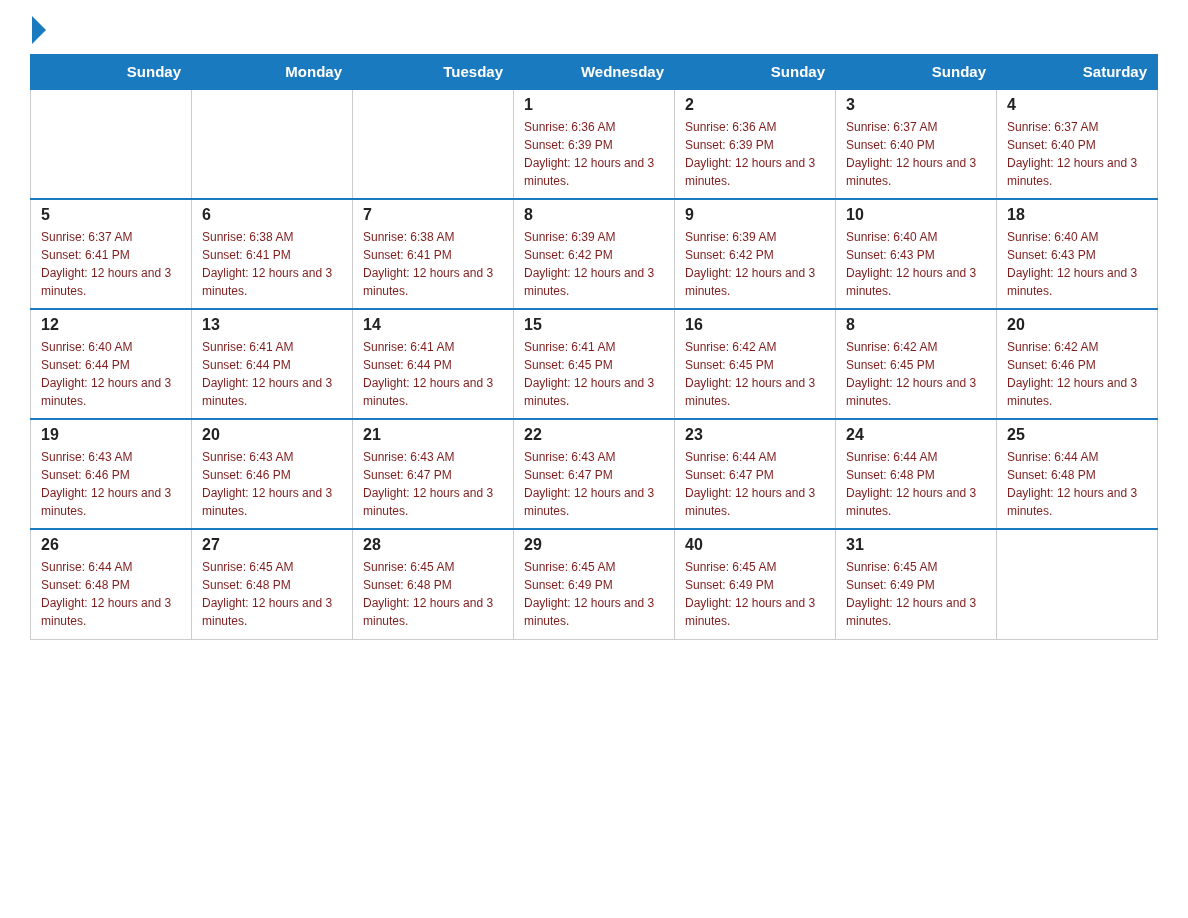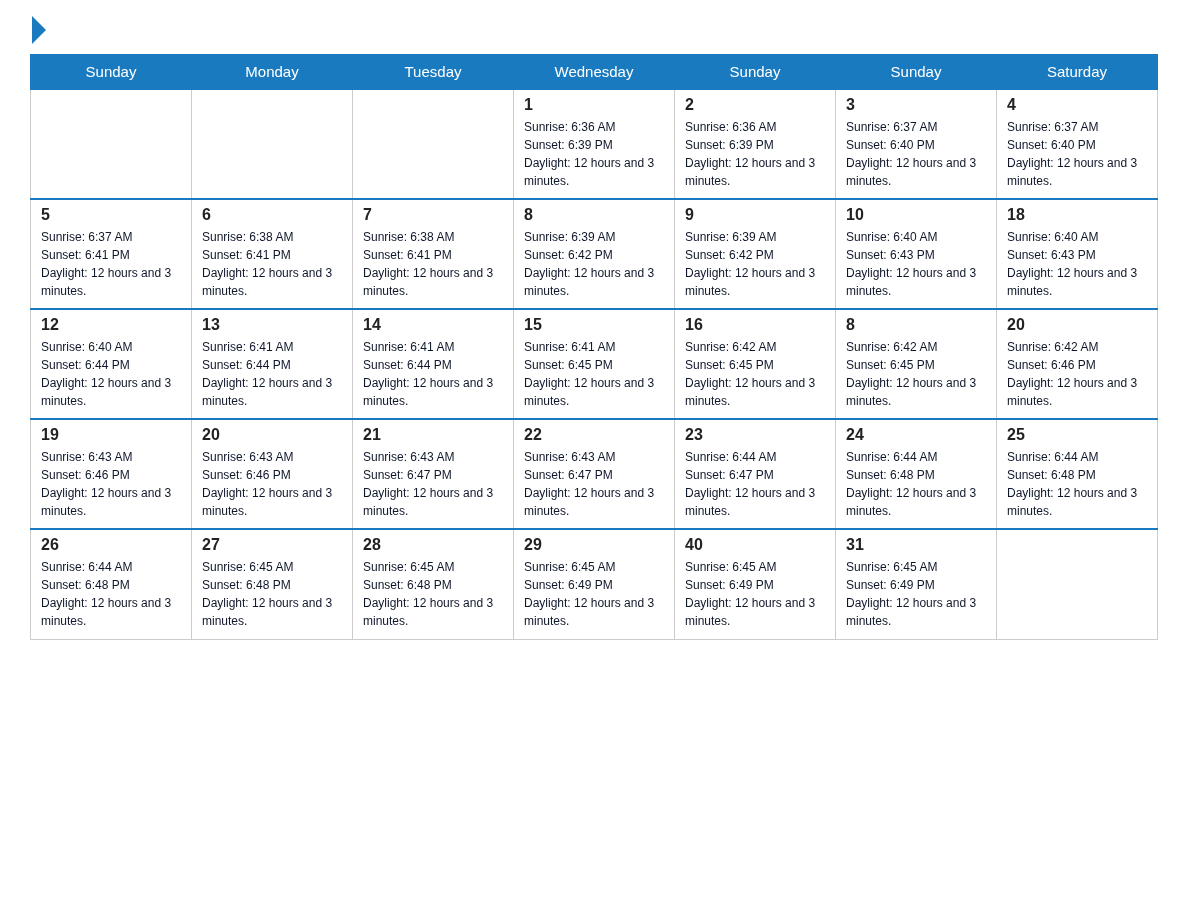--- a/index.html
+++ b/index.html
@@ -60,43 +60,43 @@
     }
     table {
       width: 100%;
       border-collapse: collapse;
       margin-top: 8px;
     }
     thead tr th {
       background-color: #1a7abf;
       color: #fff;
       font-size: 15px;
-      font-weight: normal;
+      font-weight: bold;
       padding: 8px 10px;
-      text-align: center;
+      text-align: right;
       border: 1px solid #1a7abf;
     }
     tbody tr td {
       vertical-align: top;
       padding: 6px 10px;
       border: 1px solid #ccc;
       width: 14.28%;
       min-height: 90px;
       height: 110px;
     }
     .day-number {
       font-size: 16px;
       font-weight: bold;
       color: #222;
       display: block;
       margin-bottom: 4px;
     }
     .day-info {
       font-size: 12px;
-      color: #0f172a;
+      color: #7f1d1d;
       line-height: 1.5;
     }
     tbody tr {
       border-top: 2px solid #1a7abf;
     }
     tbody tr td:first-child {
       border-left: 1px solid #ccc;
     }
     .empty-cell {
       background: #fff;

